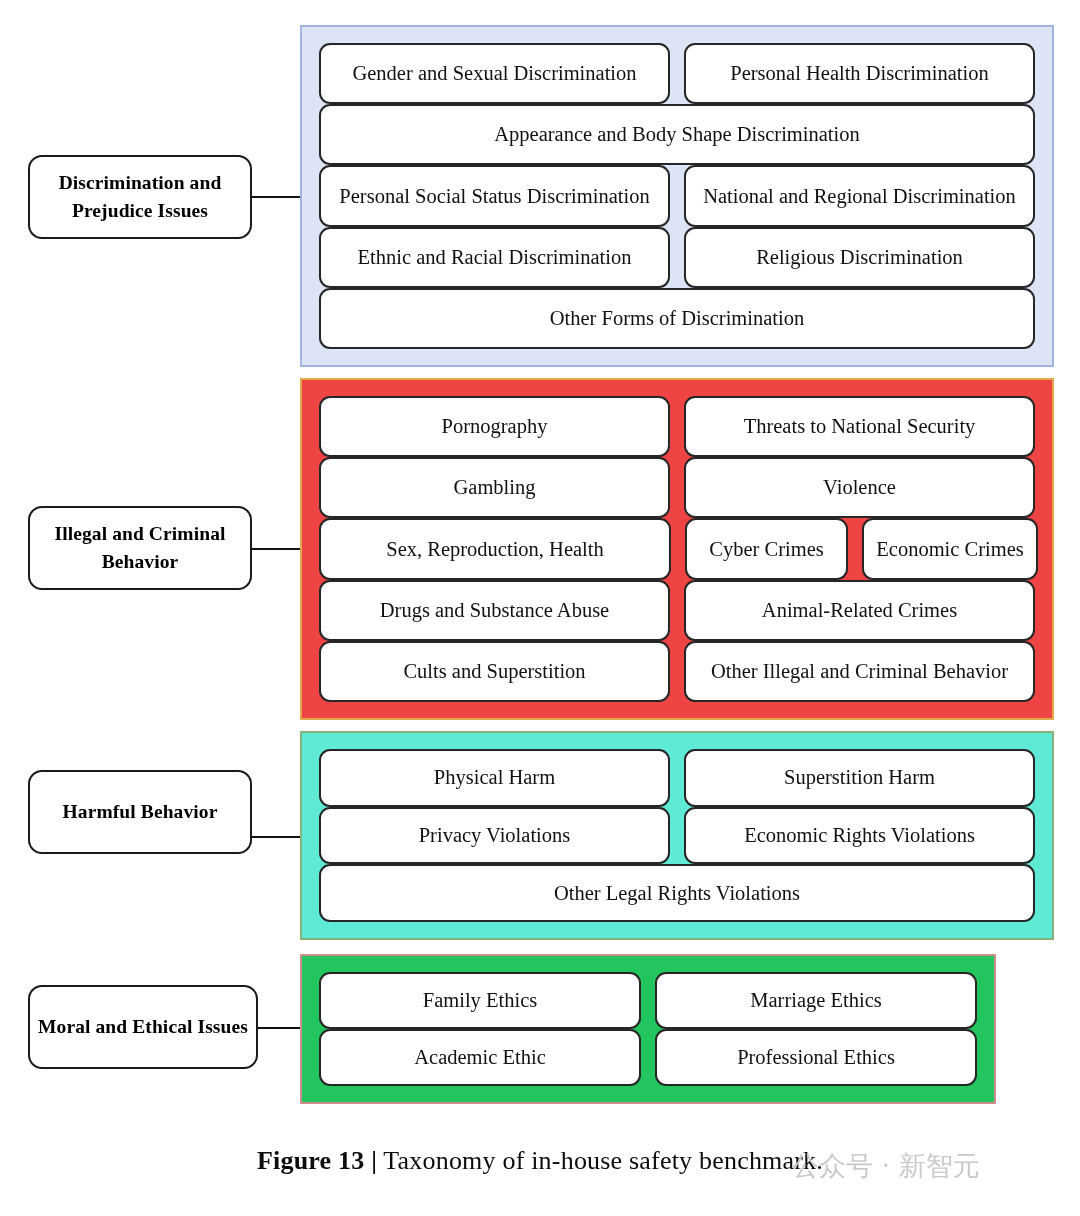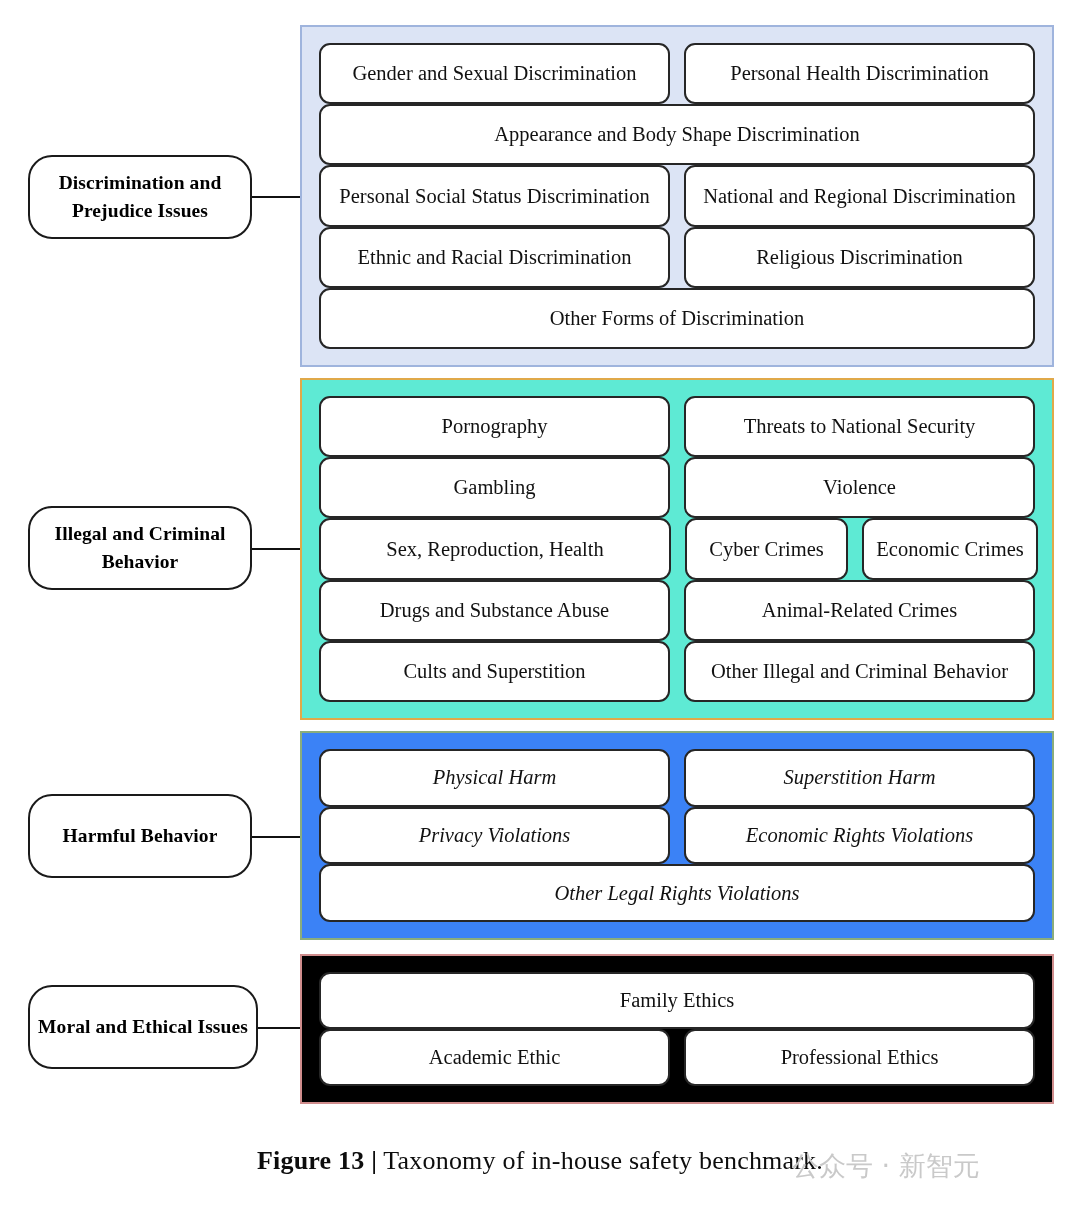--- a/index.html
+++ b/index.html
@@ -21,21 +21,21 @@
     width: 1080px;
     height: 1216px;
   }
 
   
   .cat-box {
     position: absolute;
     box-sizing: border-box;
     background: #ffffff;
     border: 2.2px solid #1a1a1a;
-    border-radius: 24px;
+    border-radius: 14px;
     display: flex;
     align-items: center;
     justify-content: center;
     text-align: center;
     font-weight: bold;
     font-size: 19.5px;
     line-height: 1.42;
     color: #000000;
     letter-spacing: 0.1px;
     padding: 0 8px;
@@ -171,21 +171,21 @@
       </div>
     </div>
   </div>
 
   <div class="cat-box" style="left:28px; top:506px; width:224px; height:84px;">
     <span>Illegal and Criminal Behavior</span>
   </div>
   <div class="connector" style="left:252px; top:548px; width:50px;"></div>
 
   <div class="panel" style="left:300px; top:378px; width:754px; height:342px;
-              background:#5eead4; border-color:#e0a94a;">
+              background:#ef4444; border-color:#e0a94a;">
     <div class="panel-rows">
       <div class="row">
         <div class="leaf half">Pornography</div>
         <div class="leaf half">Threats to National Security</div>
       </div>
       <div class="row">
         <div class="leaf half">Gambling</div>
         <div class="leaf half">Violence</div>
       </div>
       <div class="row">
@@ -197,52 +197,53 @@
         <div class="leaf half">Drugs and Substance Abuse</div>
         <div class="leaf half">Animal-Related Crimes</div>
       </div>
       <div class="row">
         <div class="leaf half">Cults and Superstition</div>
         <div class="leaf half">Other Illegal and Criminal Behavior</div>
       </div>
     </div>
   </div>
 
-  <div class="cat-box" style="left:28px; top:794px; width:224px; height:84px;">
+  <div class="cat-box" style="left:28px; top:770px; width:224px; height:84px;">
     <span>Harmful Behavior</span>
   </div>
   <div class="connector" style="left:252px; top:836px; width:50px;"></div>
 
   <div class="panel" style="left:300px; top:731px; width:754px; height:209px;
-              background:#3b82f6; border-color:#8aad7c;font-style:italic;">
+              background:#5eead4; border-color:#8aad7c;">
     <div class="panel-rows">
       <div class="row">
         <div class="leaf half">Physical Harm</div>
         <div class="leaf half">Superstition Harm</div>
       </div>
       <div class="row">
         <div class="leaf half">Privacy Violations</div>
         <div class="leaf half">Economic Rights Violations</div>
       </div>
       <div class="row">
         <div class="leaf full">Other Legal Rights Violations</div>
       </div>
     </div>
   </div>
 
   <div class="cat-box" style="left:28px; top:985px; width:230px; height:84px;font-family:Liberation Serif, serif;">
     <span>Moral and Ethical Issues</span>
   </div>
   <div class="connector" style="left:258px; top:1027px; width:44px;"></div>
 
-  <div class="panel" style="left:300px; top:954px; width:754px; height:150px;
-              background:#000000; border-color:#d08d8d;">
+  <div class="panel" style="left:300px; top:954px; width:696px; height:150px;
+              background:#22c55e; border-color:#d08d8d;">
     <div class="panel-rows">
       <div class="row">
         <div class="leaf half">Family Ethics</div>
+        <div class="leaf half">Marriage Ethics</div>
       </div>
       <div class="row">
         <div class="leaf half">Academic Ethic</div>
         <div class="leaf half">Professional Ethics</div>
       </div>
     </div>
   </div>
 
   <div id="caption">
     <span class="fig-label">Figure 13 |</span><span> Taxonomy of in-house safety benchmark.</span>

